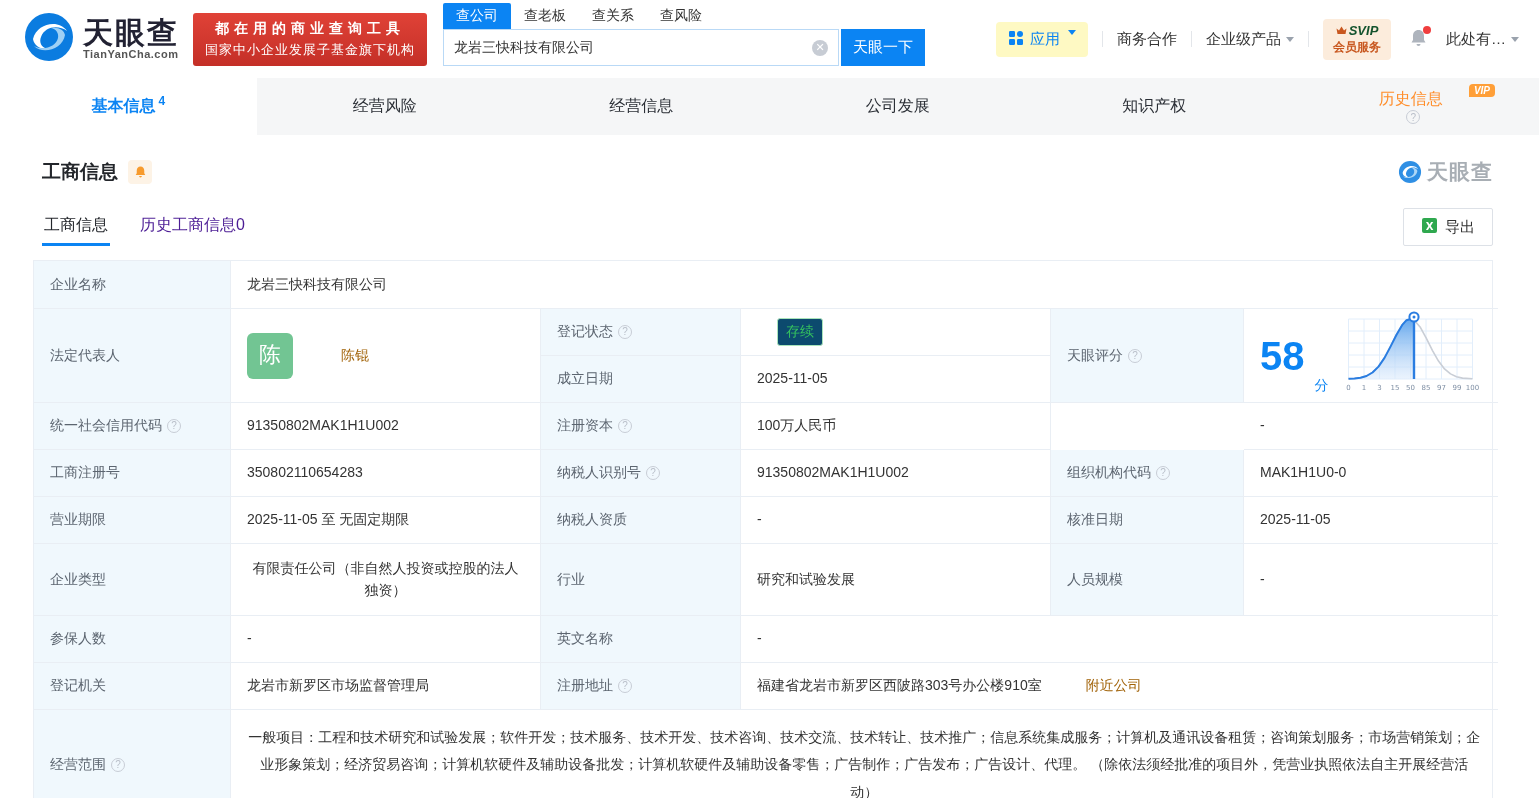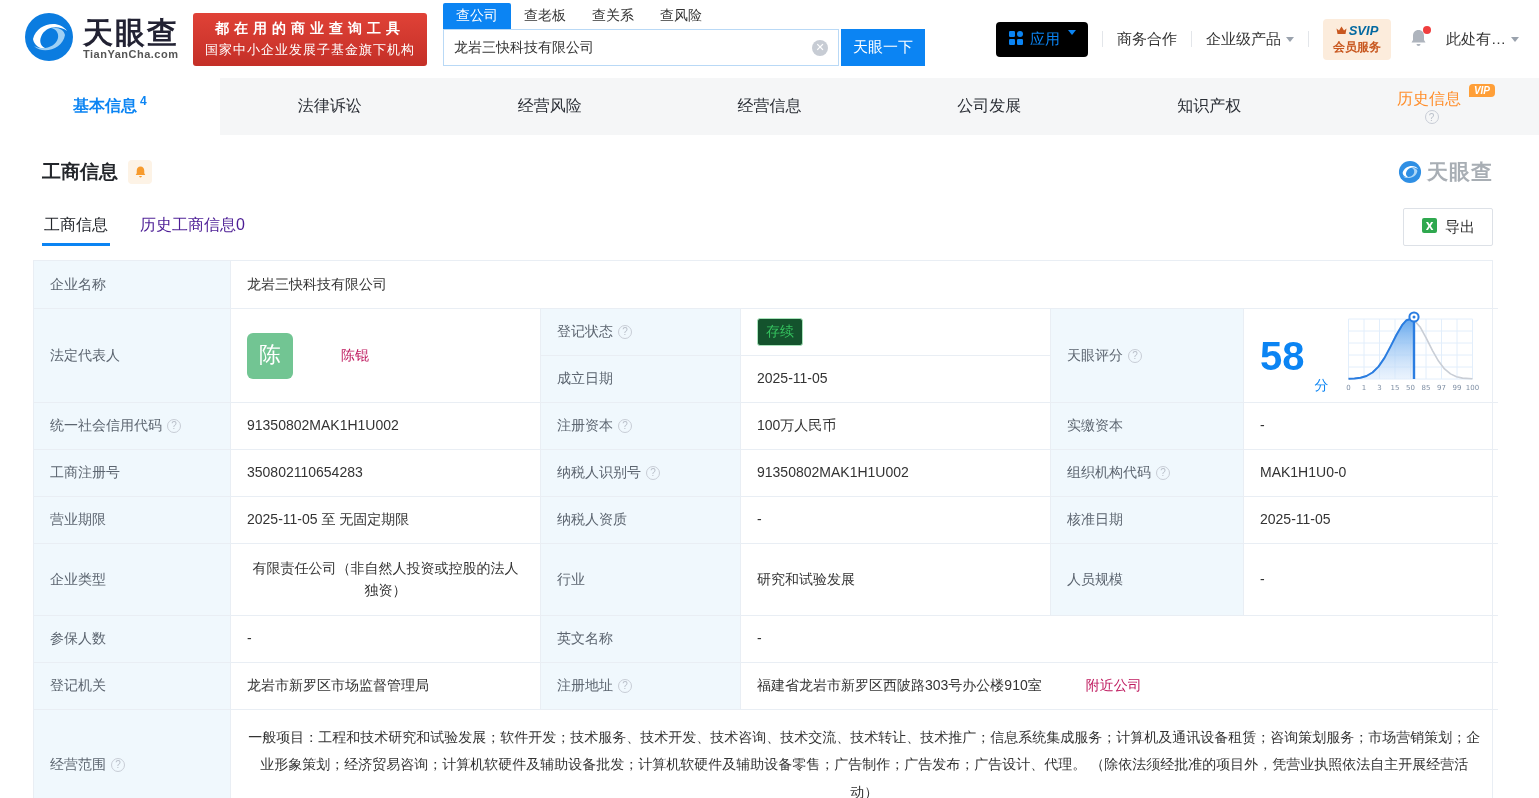--- a/index.html
+++ b/index.html
@@ -22,29 +22,29 @@
   .search-row { display:flex; }
   .search-box { width:396px; height:37px; border:1px solid #b9d9f6; background:#fff;
     display:flex; align-items:center; padding:0 10px; }
   .search-box input { border:none; outline:none; flex:1; font-size:14px; color:#333;
     font-family:inherit; background:transparent; }
   .clear-ic { width:16px; height:16px; border-radius:50%; background:#c7ccd4; color:#fff;
     font-size:11px; display:flex; align-items:center; justify-content:center; cursor:pointer; }
   .search-btn { width:84px; height:37px; background:#0b84f3; color:#fff; border:none;
     font-size:15px; margin-left:2px; cursor:pointer; font-family:inherit; }
   .hmenu { margin-left:auto; display:flex; align-items:center; gap:14px; font-size:15px; }
-  .apps-chip { background:#000000; color:#0b84f3; display:flex; align-items:flex-start; gap:6px;
+  .apps-chip { background:#fef9c3; color:#0b84f3; display:flex; align-items:flex-start; gap:6px;
     padding:8px 12px; border-radius:4px; cursor:pointer; font-size:15px; }
   .caret { display:inline-block; width:0; height:0; border-left:4px solid transparent;
     border-right:4px solid transparent; border-top:5px solid #9aa2ad; margin-left:2px; }
   .apps-chip .caret { border-top-color:#0b84f3; }
   .vdiv { width:1px; height:16px; background:#e3e6ea; }
   .hmenu-item { cursor:pointer; display:flex; align-items:center; gap:3px; color:#333; }
   .svip { background:#fcecdc; border-radius:4px; padding:4px 10px; text-align:center; cursor:pointer; }
-  .svip .s1 { color:#0369a1; font-size:13px; font-weight:bold; font-style:italic; display:flex; align-items:center; gap:2px; justify-content:center;}
+  .svip .s1 { color:#14532d; font-size:13px; font-weight:bold; font-style:italic; display:flex; align-items:center; gap:2px; justify-content:center;}
   .svip .s2 { color:#c8571f; font-size:12px; font-weight:bold; margin-top:1px; }
   .bell-wrap { position:relative; cursor:pointer; margin:0 4px; }
   .red-dot { position:absolute; top:-2px; right:-3px; width:8px; height:8px; background:#f03e3e; border-radius:50%; }
   .more-item { color:#333; }
 
   
   .nav { display:flex; background:#f5f6f7; height:57px; }
   .nav-tab { flex:1; display:flex; align-items:center; justify-content:center; font-size:16px;
     color:#2b2f36; cursor:pointer; position:relative; }
   .nav-tab.active { background:#fff; color:#0b84f3; font-weight:bold; }
@@ -74,25 +74,25 @@
 
   
   .biz-table { margin-top:14px; border:1px solid #e9eef4; display:grid;
     grid-template-columns:197px 310px 200px 310px 193px 1fr;
     grid-template-rows:48px 47px 47px 47px 47px 47px 72px 47px 47px auto; }
   .cell { display:flex; align-items:center; padding:0 16px; font-size:14px; color:#333;
     border-right:1px solid #e9eef4; border-bottom:1px solid #e9eef4; line-height:1.55;text-align:center; }
   .lbl { background:#f0f8fd; color:#5c6570; }
   .edge { border-right:none; }
   .last { border-bottom:none; }
-  a.lnk { color:#be185d; text-decoration:none; cursor:pointer;padding-left:35px; }
+  a.lnk { color:#a16207; text-decoration:none; cursor:pointer;padding-left:35px; }
   .avatar { width:46px; height:46px; background:#72c593; border-radius:6px; color:#fff; font-size:22px;
     display:flex; align-items:center; justify-content:center; flex:none; }
-  .badge-green { color:#35c25e; background:#14532d; border:1px solid #a9e4bb; border-radius:3px;
-    padding:2px 8px; font-size:14px; }
+  .badge-green { color:#35c25e; background:#0c4a6e; border:1px solid #a9e4bb; border-radius:3px;
+    padding:2px 8px; font-size:14px;margin-left:20px; }
   .score-cell { justify-content:center; gap:10px; }
   .score-num { font-size:40px; font-weight:bold; color:#0b84f3; line-height:1; }
   .score-unit { font-size:14px; color:#0b84f3; align-self:flex-end; margin-bottom:5px; }
   .scope-val { padding:14px 16px; line-height:1.95; }
   svg text.tick { font-size:7px; fill:#7f8fa4; font-family:"DejaVu Sans",sans-serif; }
 </style>
 </head>
 <body>
 
 <div class="header">
@@ -175,21 +175,20 @@
       <span class="caret"></span>
     </span>
   </div>
 </div>
 
 <div class="nav">
   <div class="nav-tab active">
     <span>基本信息</span>
     <span class="cnt">4</span>
   </div>
-  <div class="nav-tab">法律诉讼</div>
   <div class="nav-tab">经营风险</div>
   <div class="nav-tab">经营信息</div>
   <div class="nav-tab">公司发展</div>
   <div class="nav-tab">知识产权</div>
   <div class="nav-tab vip-tab">
     <span class="vip-badge">VIP</span>
     <span>历史信息</span>
     <span class="q">?</span>
   </div>
 </div>
@@ -311,21 +310,20 @@
     <div class="cell lbl" style="grid-area:4/1/5/2">
       <span>统一社会信用代码</span>
       <span class="q">?</span>
     </div>
     <div class="cell" style="grid-area:4/2/5/3">91350802MAK1H1U002</div>
     <div class="cell lbl" style="grid-area:4/3/5/4">
       <span>注册资本</span>
       <span class="q">?</span>
     </div>
     <div class="cell" style="grid-area:4/4/5/5">100万人民币</div>
-    <div class="cell lbl" style="grid-area:4/5/5/6">实缴资本</div>
     <div class="cell edge" style="grid-area:4/6/5/7">-</div>
 
     <div class="cell lbl" style="grid-area:5/1/6/2">工商注册号</div>
     <div class="cell" style="grid-area:5/2/6/3">350802110654283</div>
     <div class="cell lbl" style="grid-area:5/3/6/4">
       <span>纳税人识别号</span>
       <span class="q">?</span>
     </div>
     <div class="cell" style="grid-area:5/4/6/5">91350802MAK1H1U002</div>
     <div class="cell lbl" style="grid-area:5/5/6/6">

